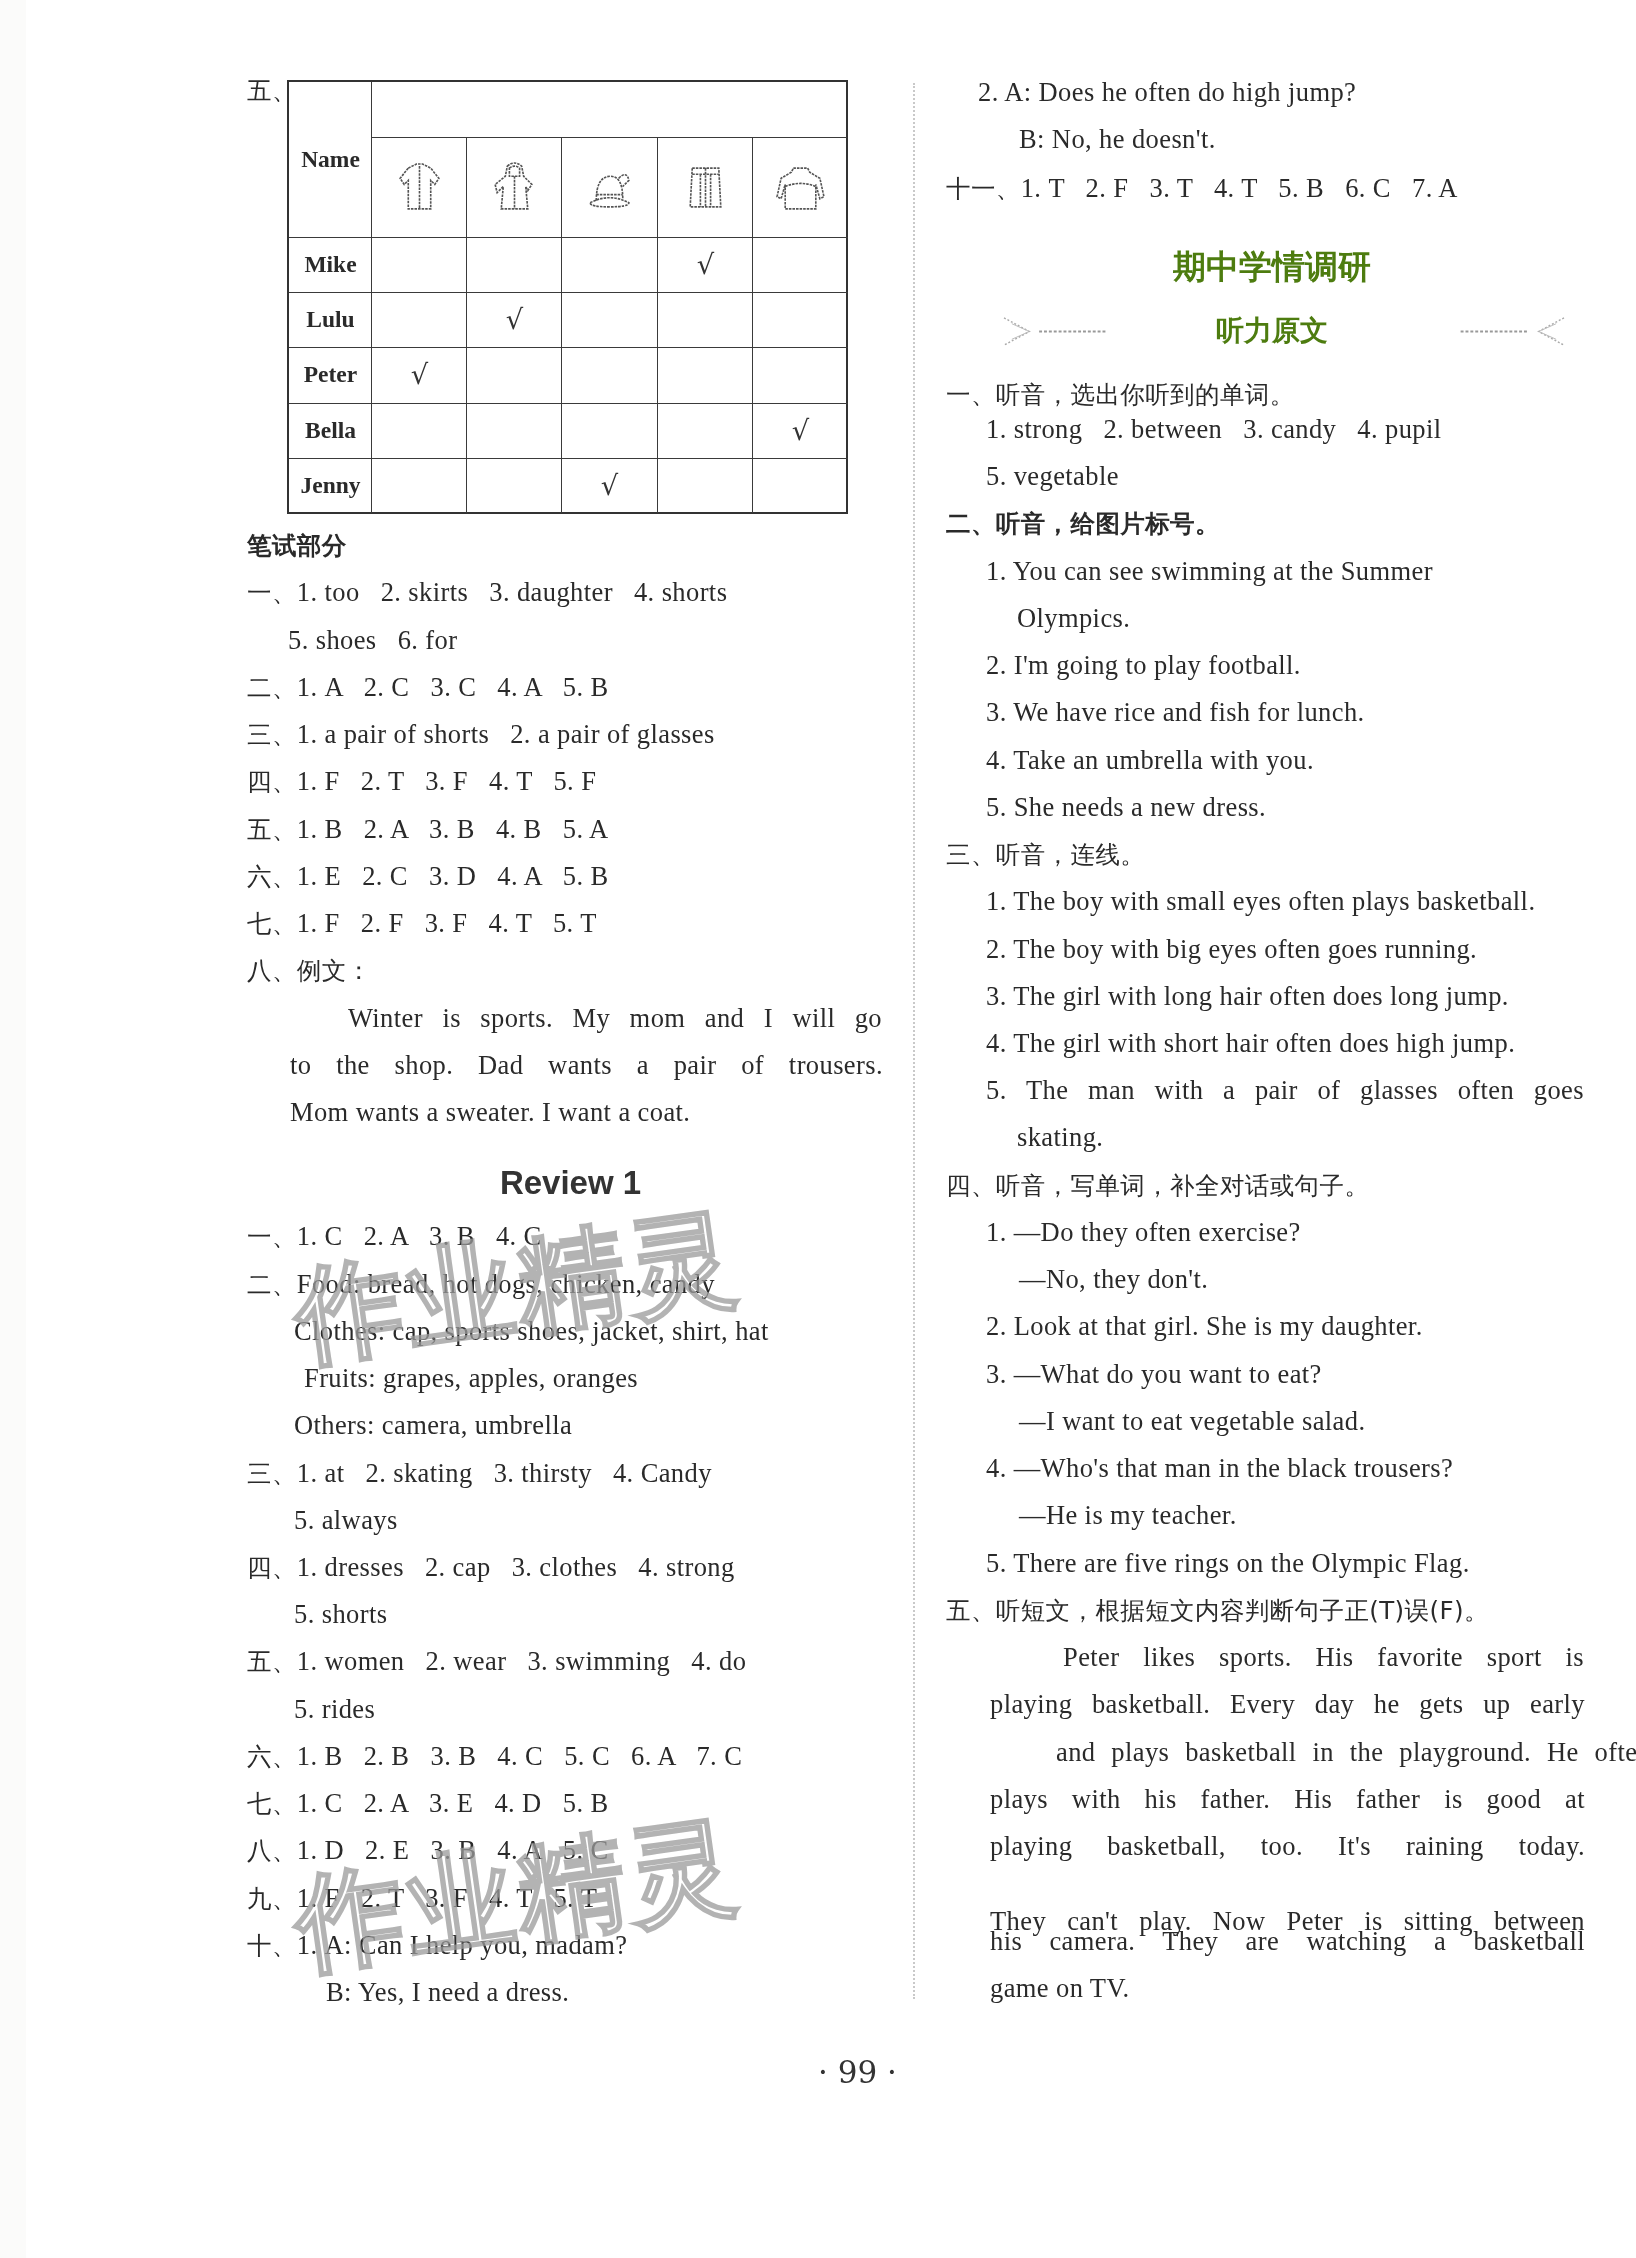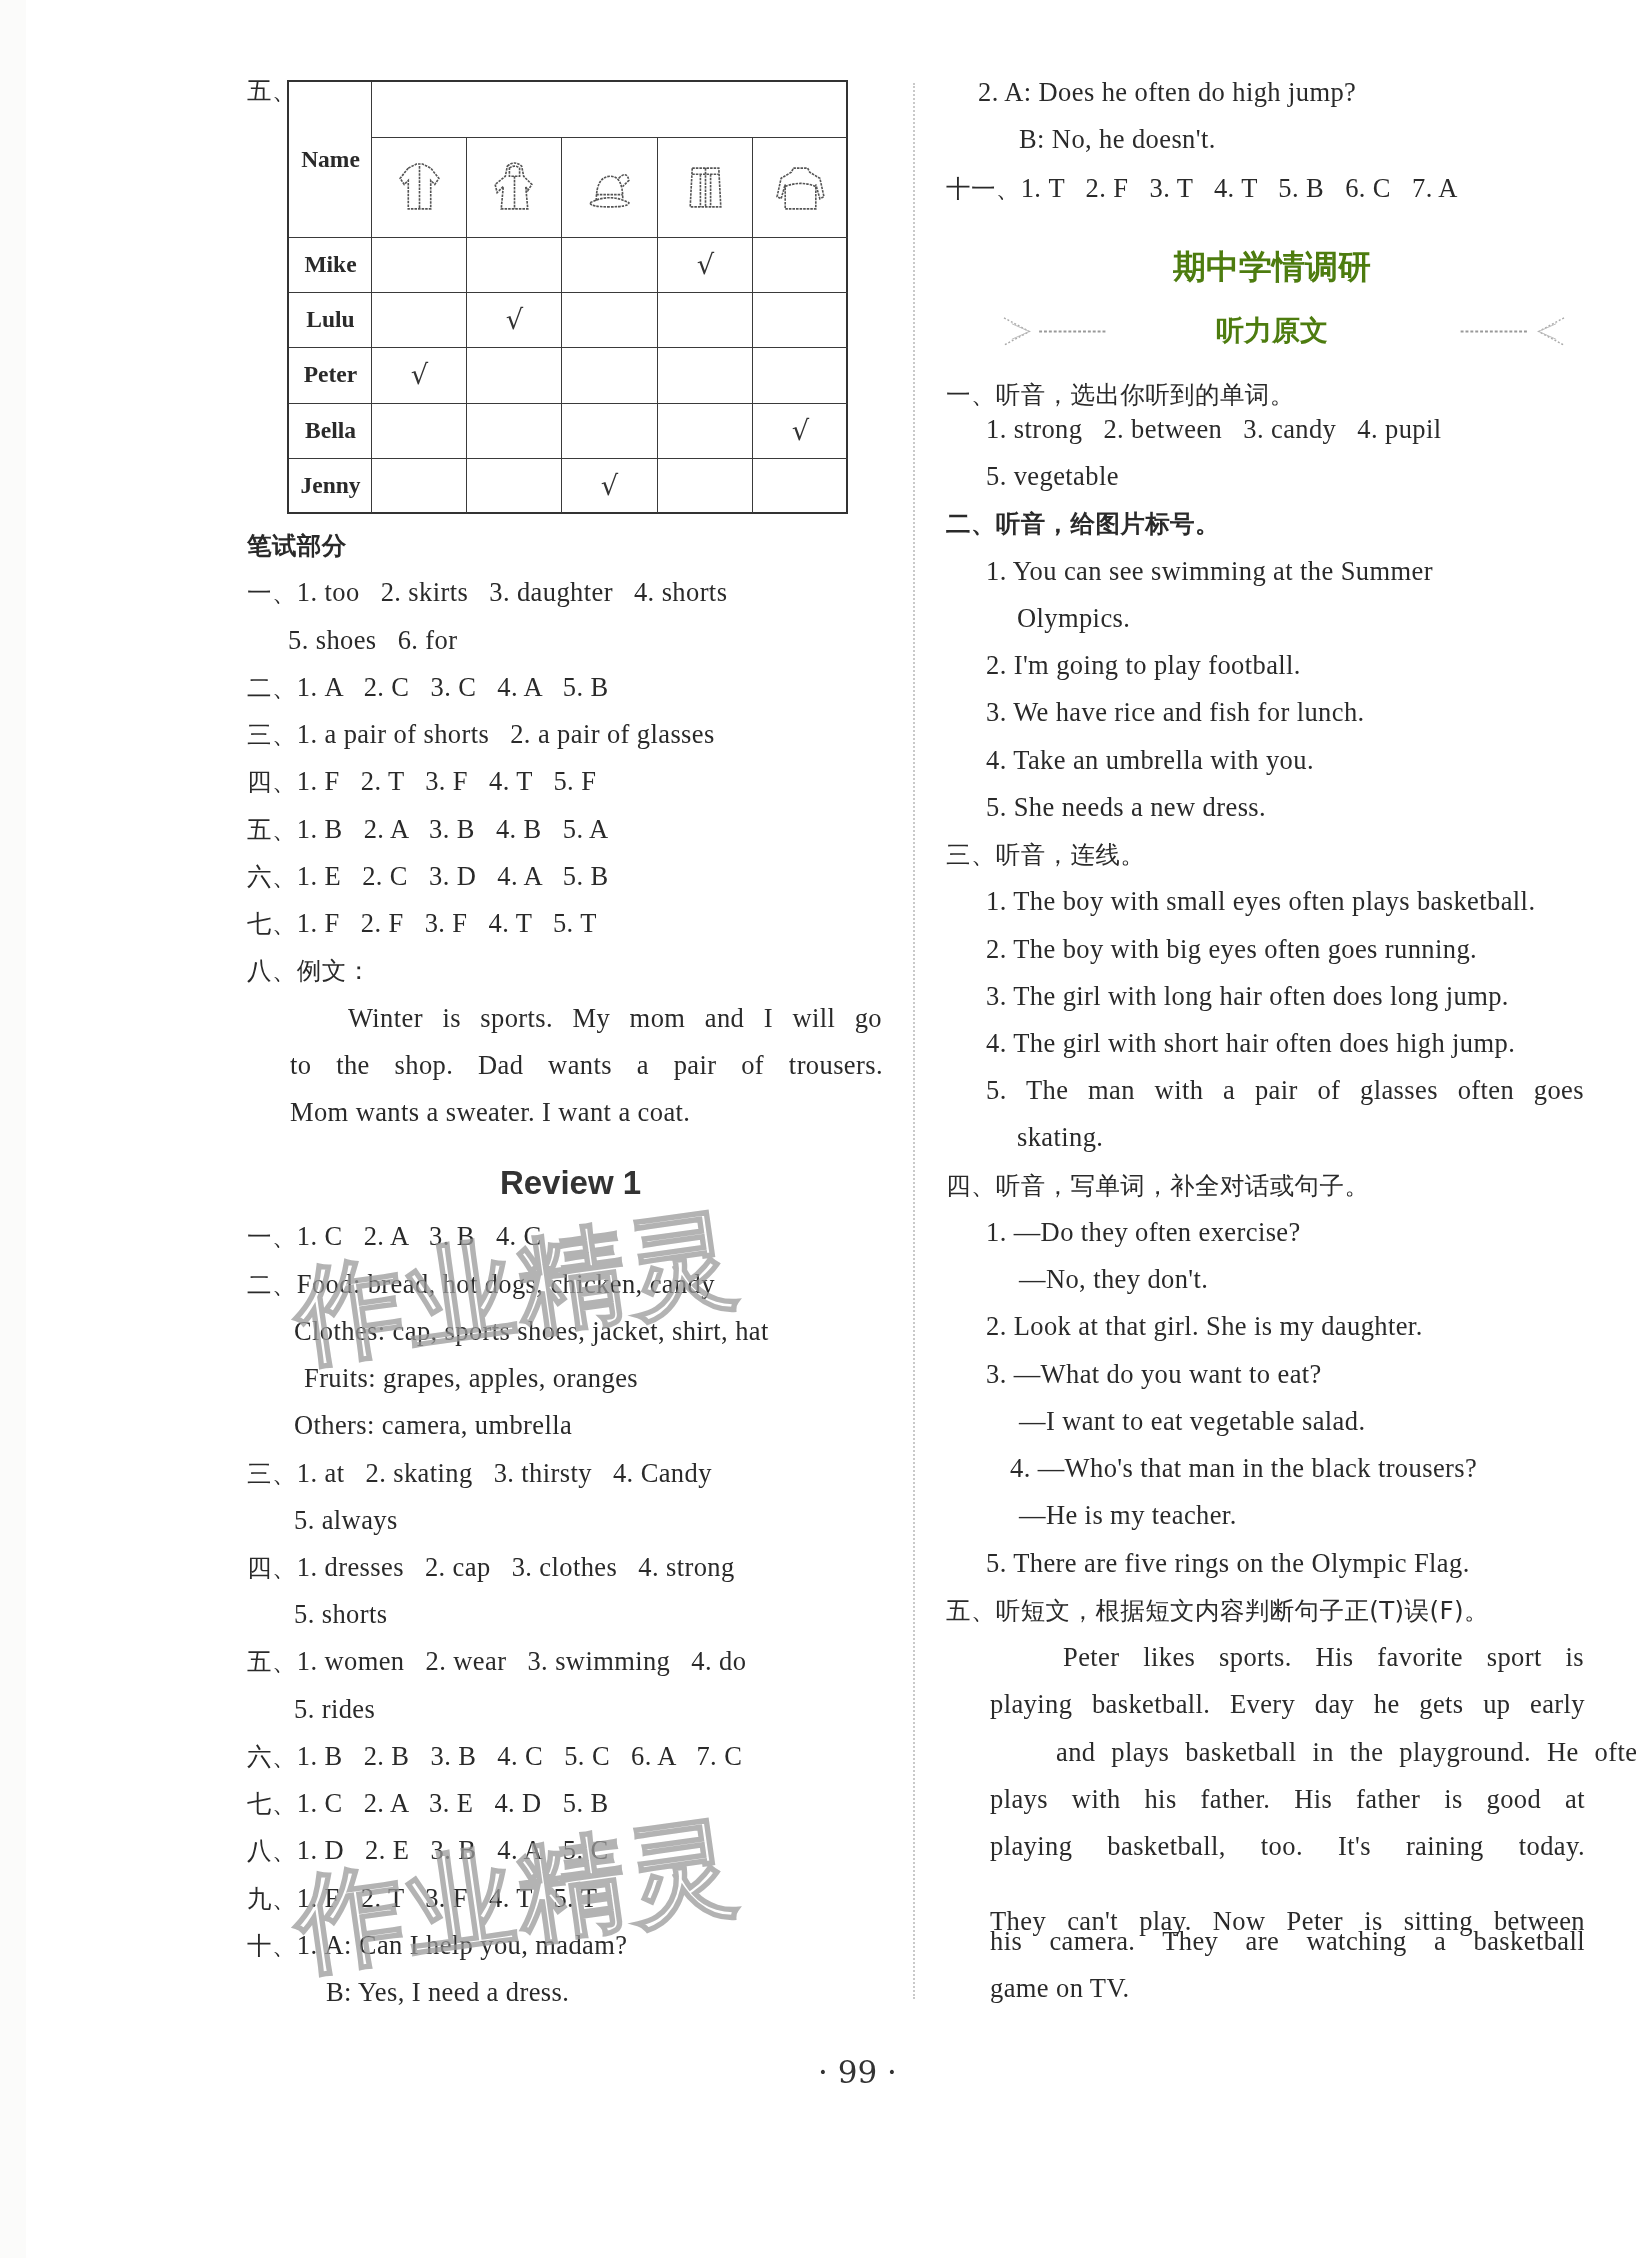--- a/index.html
+++ b/index.html
@@ -213,21 +213,21 @@
     <div class="ln" style="left: 986px; top: 980px;"><span>3. The girl with long hair often does long jump.</span></div>
     <div class="ln" style="left: 986px; top: 1027px;"><span>4. The girl with short hair often does high jump.</span></div>
     <div class="ln justify" style="left: 986px; top: 1074px; width: 598px;"><span>5. The man with a pair of glasses often goes</span></div>
     <div class="ln" style="left: 1017px; top: 1121px;"><span>skating.</span></div>
     <div class="ln cn" style="left: 946px; top: 1169px;">四、听音，写单词，补全对话或句子。</div>
     <div class="ln" style="left: 986px; top: 1216px;"><span>1. —Do they often exercise?</span></div>
     <div class="ln" style="left: 1019px; top: 1263px;"><span>—No, they don't.</span></div>
     <div class="ln" style="left: 986px; top: 1310px;"><span>2. Look at that girl. She is my daughter.</span></div>
     <div class="ln" style="left: 986px; top: 1358px;"><span>3. —What do you want to eat?</span></div>
     <div class="ln" style="left: 1019px; top: 1405px;"><span>—I want to eat vegetable salad.</span></div>
-    <div class="ln" style="left: 986px; top: 1452px; margin-left: 24px;"><span>4. —Who's that man in the black trousers?</span></div>
+    <div class="ln" style="left: 986px; top: 1452px;"><span>4. —Who's that man in the black trousers?</span></div>
     <div class="ln" style="left: 1019px; top: 1499px;"><span>—He is my teacher.</span></div>
     <div class="ln" style="left: 986px; top: 1547px;"><span>5. There are five rings on the Olympic Flag.</span></div>
     <div class="ln cn" style="left: 946px; top: 1594px;">五、听短文，根据短文内容判断句子正(T)误(F)。</div>
     <div class="ln justify" style="left: 1063px; top: 1641px; width: 521px;"><span>Peter likes sports. His favorite sport is</span></div>
     <div class="ln justify" style="left: 990px; top: 1688px; width: 595px;"><span>playing basketball. Every day he gets up early</span></div>
     <div class="ln justify" style="left: 1040px; top: 1736px; width: 595px; margin-left: 16px;"><span>and plays basketball in the playground. He often</span></div>
     <div class="ln justify" style="left: 990px; top: 1783px; width: 595px;"><span>plays with his father. His father is good at</span></div>
     <div class="ln justify" style="left: 990px; top: 1830px; width: 595px;"><span>playing basketball, too. It's raining today.</span></div>
     <div class="ln justify" style="left: 990px; top: 1877px; width: 595px; margin-top: 28px;"><span>They can't play. Now Peter is sitting between</span></div>
     <div class="ln justify" style="left: 990px; top: 1925px; width: 595px;"><span>his camera. They are watching a basketball</span></div>

